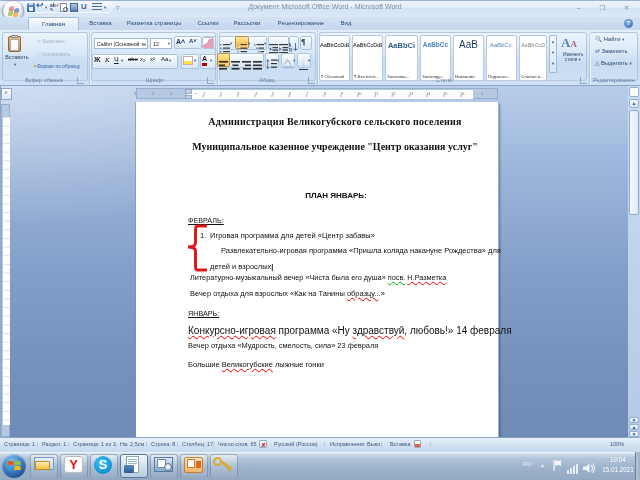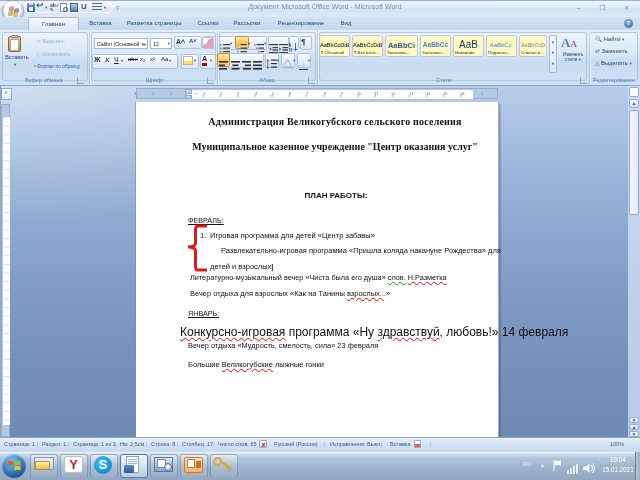--- a/index.html
+++ b/index.html
@@ -20,21 +20,21 @@
 #ribbon{left:0;top:30px;width:640px;height:56px;background:linear-gradient(180deg,#e3eefb 0%,#d7e6f7 40%,#c8dcf2 60%,#cfe1f4 100%);border-bottom:1px solid #8ca6c8}
 .gsep{top:1px;width:1px;height:53px;background:linear-gradient(180deg,#c4d5ea,#a9c0dc);box-shadow:1px 0 0 #eaf2fb}
 .glabel{top:77px;height:9px;font-size:5.5px;color:#5e7ca2;text-align:center}
 .glaunch{top:77px;width:7px;height:7px;border:1px solid #8da8c8;border-top:none;border-right:none;font-size:5px;color:#5e7ca2}
 .face{position:absolute;background:linear-gradient(180deg,#fdfeff,#e9f1fa 45%,#d9e7f5);border:1px solid #aec3dc;border-radius:2px}
 .gpanel{position:absolute;top:32px;height:49px;border:1px solid rgba(165,185,215,.75);border-radius:3px;background:linear-gradient(180deg,rgba(255,255,255,.35),rgba(255,255,255,0) 60%)}
 .cbox{background:#fff;border:1px solid #a3bad2;font-size:5.3px;color:#222;overflow:hidden;white-space:nowrap}
 .darr{color:#4a6078;font-size:4.5px}
 .sel{background:linear-gradient(180deg,#ffe8a6,#fdd06a 45%,#fbc14d 50%,#fdd887);border:1px solid #ba8f3e;border-radius:2px}
 
-.scell{top:35px;width:31px;height:22px;background:#fef9c3;border:1px solid #bac9de;border-radius:2px}
+.scell{top:35px;width:31px;height:46px;background:#ffffff;border:1px solid #bac9de;border-radius:2px}
 .sprev{width:100%;text-align:center;overflow:hidden;white-space:nowrap}
 .slab{position:absolute;left:1px;bottom:1px;width:28px;font-size:4.4px;color:#333;overflow:hidden;white-space:nowrap}
 
 #docarea{left:0;top:86px;width:640px;height:351px;background:linear-gradient(180deg,#b7cdea 0%,#9bb4d9 25%,#819dc8 55%,#7590bb 80%,#6f8ab4 100%);overflow:hidden}
 #docarea:before{content:"";position:absolute;left:0;top:0;width:520px;height:230px;background:radial-gradient(ellipse 500px 230px at 2% -8%,rgba(255,255,255,.38),rgba(255,255,255,0) 68%);z-index:0}
 #page{left:136px;top:16px;width:362px;height:335px;background:#fff;box-shadow:-1px 0 0 rgba(120,140,170,.6),1px 0 0 #9eb3d0,2px 2px 2px rgba(30,45,70,.45)}
 
 #hruler{left:136px;top:2px;width:362px;height:11px;background:#b6c9e2;border:1px solid #96add0}
 #hrulerw{left:50px;top:1px;width:286px;height:9px;background-color:#fff;background-image:radial-gradient(circle,rgba(110,125,145,.8) 0 .5px,transparent .7px);background-size:17.2px 9px;background-position:7.6px 1.5px;position:absolute}
 #tabsel{left:1px;top:2px;width:11px;height:12px;background:linear-gradient(180deg,#fdfeff,#dce7f4);border:1px solid #8da8cc;font-size:7px;color:#345;line-height:11px;text-align:center}
@@ -352,30 +352,30 @@
     <div class="abs sbtn" style="top:1px;height:10px;background:#fdfdfe">&nbsp;</div>
     <div class="abs sbtn" style="top:13px;height:9px">▲</div>
     <div class="abs" id="sthumb"></div>
     <div class="abs sbtn" style="top:331px;height:6px;line-height:5px">▼</div>
     <div class="abs sbtn" style="top:338px;height:6px;line-height:5px">▲</div>
     <div class="abs sbtn" style="top:345px;height:6px;line-height:5px">▼</div>
     <div id="doctext">
 
       <div class="dt serif" style="left:154px;top:30px;width:362px;text-align:center;font-size:10px;letter-spacing:.2px">Администрация  Великогубского сельского поселения</div>
       <div class="dt serif" style="left:154px;top:55px;width:362px;text-align:center;font-size:10px">Муниципальное казенное учреждение "Центр оказания услуг"</div>
-      <div class="dt" style="left:155px;top:105px;width:362px;text-align:center;font-size:8px;font-weight:bold">ПЛАН РАБОТЫ:</div>
+      <div class="dt" style="left:155px;top:105px;width:362px;text-align:center;font-size:8px;font-weight:bold">ПЛАН ЯНВАРЬ:</div>
       <div class="dt und" style="left:188px;top:130px;font-size:7.2px">ФЕВРАЛЬ:</div>
       <div class="dt" style="left:200px;top:145px;font-size:7.5px">1.</div>
       <div class="dt" style="left:210px;top:145px;font-size:7.5px">Игровая программа для детей «Центр забавы»</div>
       <div class="dt" style="left:221px;top:159.5px;font-size:7.5px">Развлекательно-игровая программа «Пришла коляда накануне Рождества» для</div>
       <div class="dt" style="left:210px;top:176px;font-size:7.5px">детей и взрослых<span style="font-weight:bold">|</span></div>
-      <div class="dt" style="left:190px;top:186.5px;font-size:7.3px">Литературно-музыкальный вечер «Чиста была его душа» <span class="wavy-g">слов.</span> <span class="wavy-r">Н.Разметка</span></div>
-      <div class="dt" style="left:190px;top:203px;font-size:7.5px">Вечер отдыха для взрослых «Как на Танины <span class="wavy-r">взрослых..</span>.»</div>
+      <div class="dt" style="left:190px;top:186.5px;font-size:7.3px">Литературно-музыкальный вечер «Чиста была его душа» <span class="wavy-g">посв.</span> <span class="wavy-r">Н.Разметка</span></div>
+      <div class="dt" style="left:190px;top:203px;font-size:7.5px">Вечер отдыха для взрослых «Как на Танины <span class="wavy-r">образцу..</span>.»</div>
       <div class="dt und" style="left:188px;top:222.5px;font-size:7.2px">ЯНВАРЬ:</div>
-      <div class="dt" style="left:180px;top:239px;font-size:12px"><span class="wavy-r">Конкурсно-игровая</span> программа «Ну <span class="wavy-r">здравствуй</span>, любовь!» 14 февраля</div>
+      <div class="dt" style="left:188px;top:239px;font-size:10px"><span class="wavy-r">Конкурсно-игровая</span> программа «Ну <span class="wavy-r">здравствуй</span>, любовь!» 14 февраля</div>
       <div class="dt" style="left:188px;top:254.5px;font-size:7.4px">Вечер отдыха «Мудрость, смелость, сила» 23 февраля</div>
       <div class="dt" style="left:188px;top:274px;font-size:7.5px">Большие <span class="wavy-r">Великогубские</span> лыжные гонки</div>
       <svg class="abs" style="left:184px;top:138px" width="26" height="50" viewBox="0 0 26 50">
         <path d="M23 2 L13.5 2 Q11.5 2 11.5 6 L11.5 19 Q11.5 23 4 23 Q11.5 23 11.5 27 L11.5 42 Q11.5 46 13.5 46 L23 46" fill="none" stroke="#e01818" stroke-width="3"></path>
       </svg>
     </div>
   </div>
 
   <div class="abs" id="statusbar"></div>
   <div class="abs st" style="left:37px;color:#9fb2c8">|</div>

